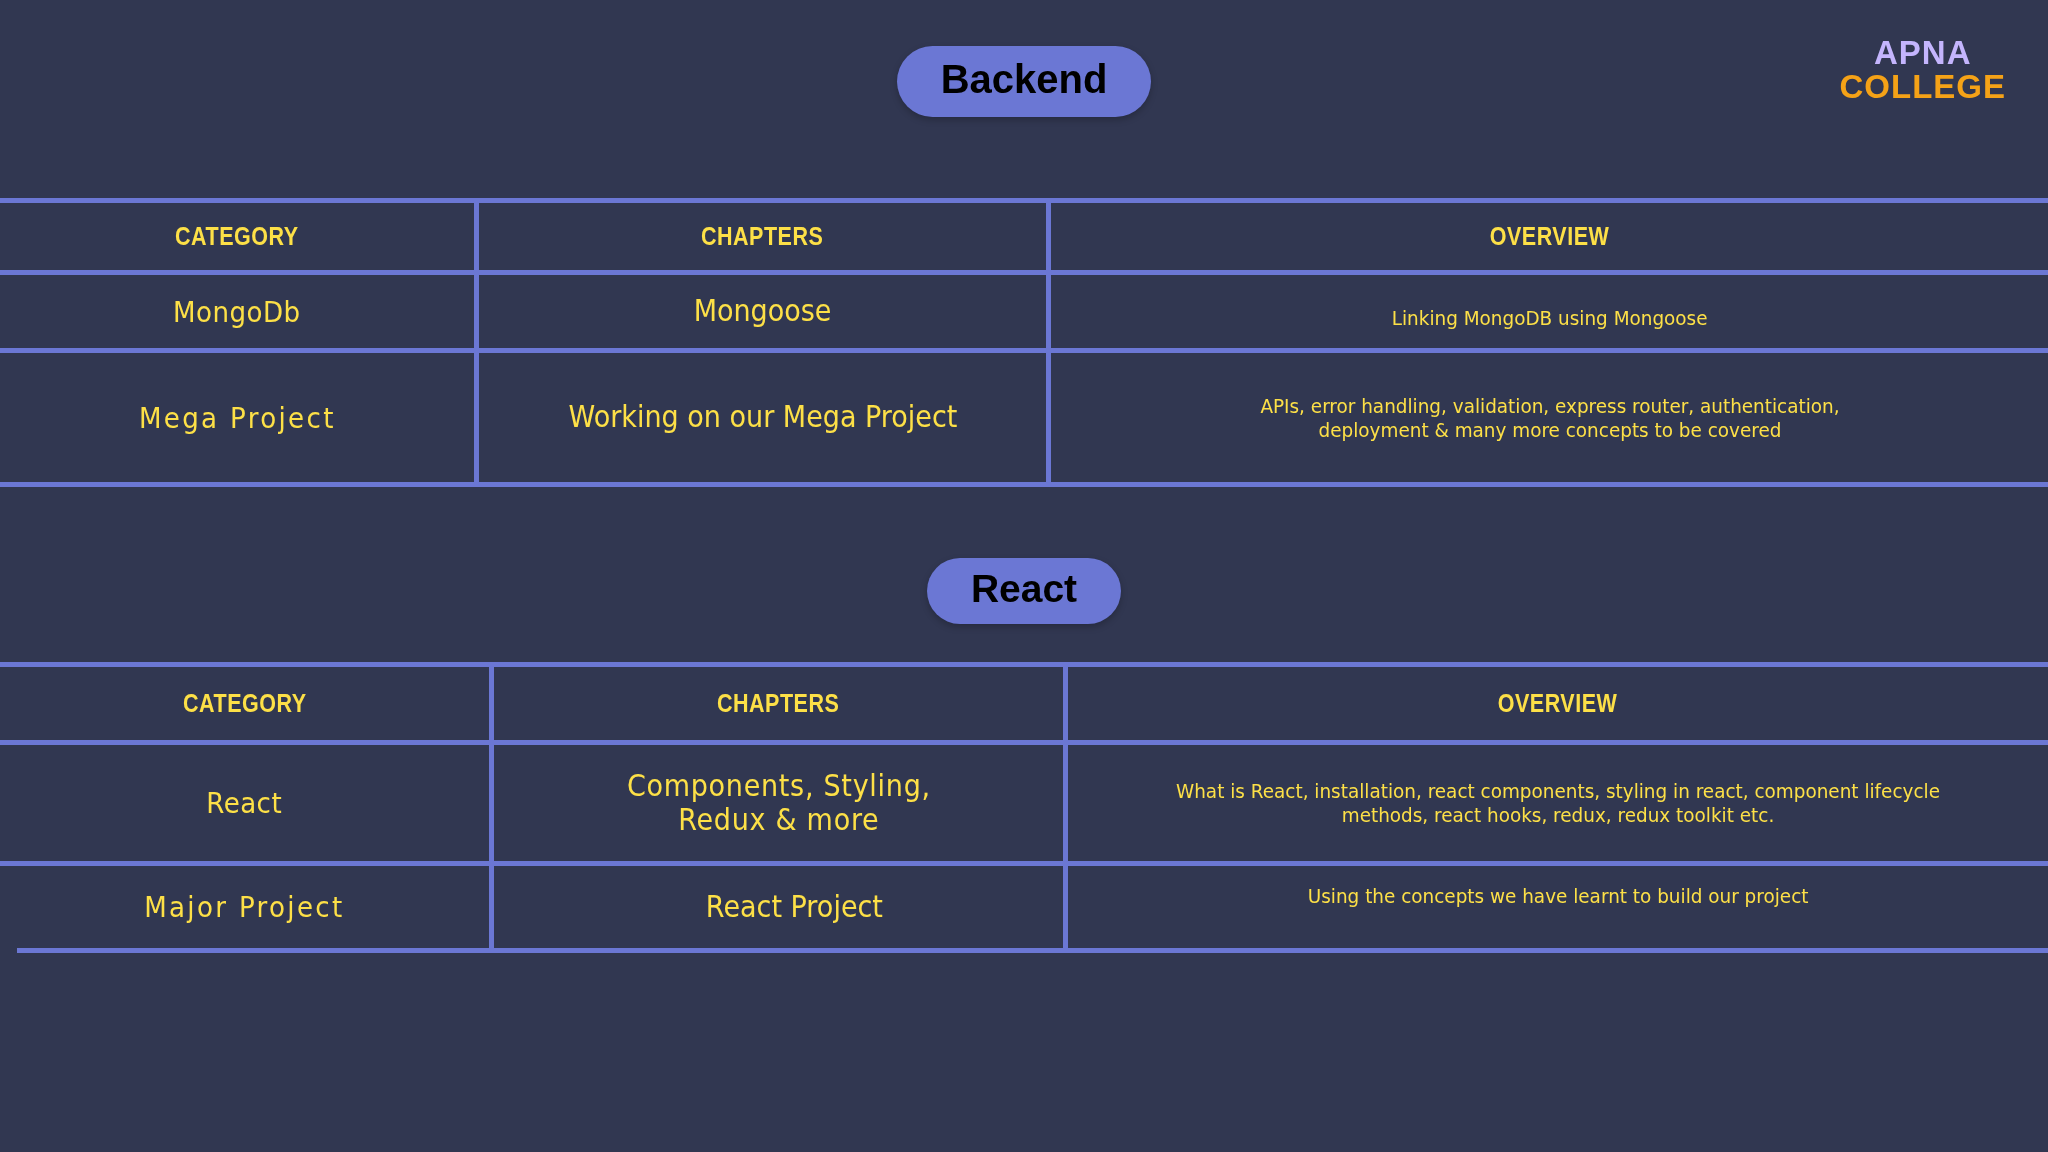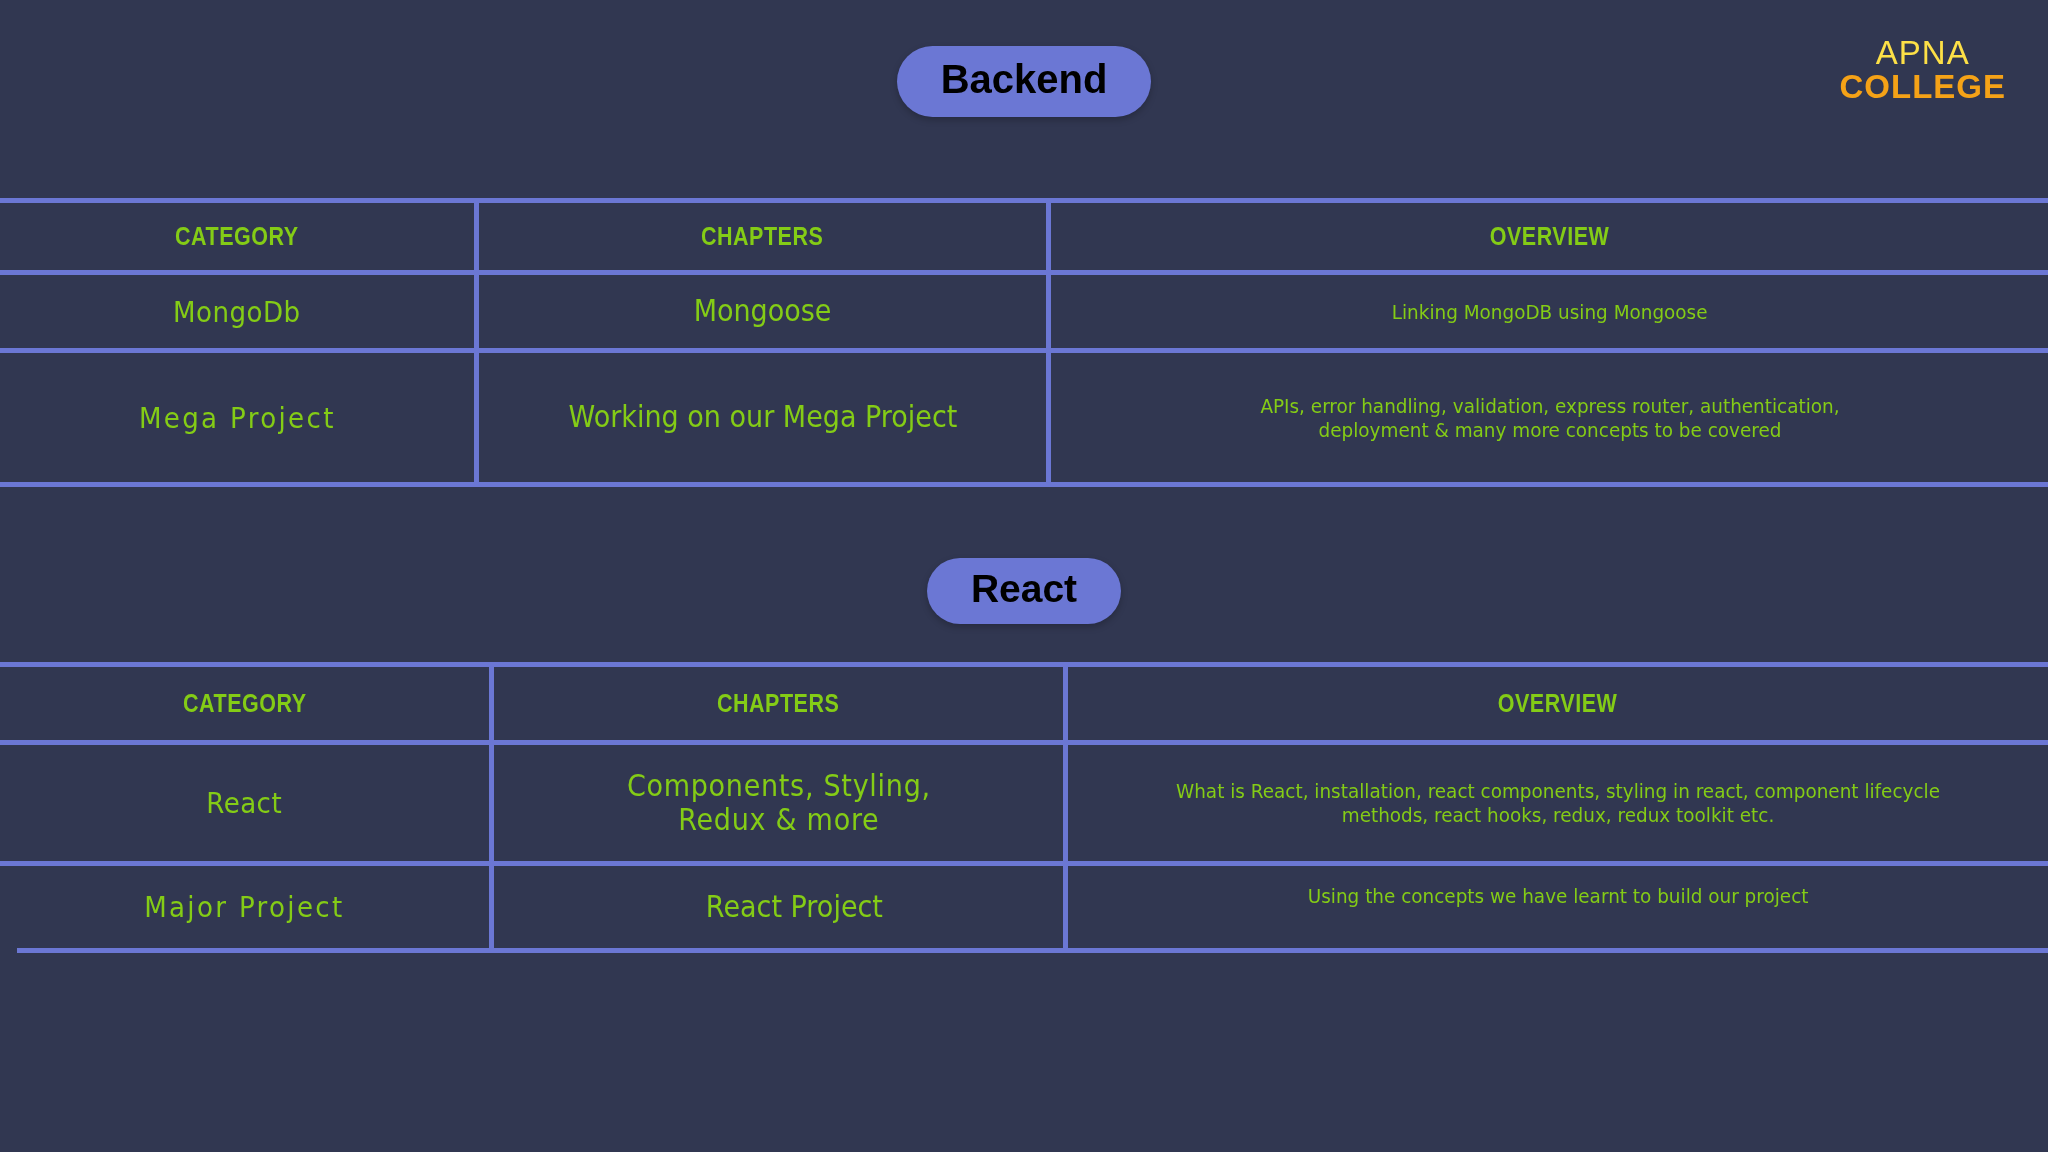--- a/index.html
+++ b/index.html
@@ -21,23 +21,23 @@
     position: absolute;
     top: 36px;
     right: 42px;
     text-align: center;
     line-height: 1.02;
     letter-spacing: 0.5px;
   }
   .logo-apna {
     display: block;
     font-family: "Liberation Sans", sans-serif;
-    font-weight: normal;
+    font-weight: bold;
     font-size: 33px;
-    color: #fde047;
+    color: #c4b5fd;
     letter-spacing: 1px;
   }
   .logo-college {
     display: block;
     font-family: "Liberation Sans", sans-serif;
     font-weight: bold;
     font-size: 33px;
     color: #f5a217;
     letter-spacing: 1px;
   }
@@ -74,21 +74,21 @@
     left: 0;
     width: 2048px;
     border-collapse: collapse;
   }
   .tbl .cell {
     position: absolute;
     display: flex;
     align-items: center;
     justify-content: center;
     text-align: center;
-    color: #84cc16;
+    color: #fde047;
   }
   .hline {
     position: absolute;
     background: #6b77d4;
     height: 5px;
   }
   .vline {
     position: absolute;
     background: #6b77d4;
     width: 5px;
@@ -128,21 +128,21 @@
   #backend-table .r2 { top: 348px; }   
   #backend-table .r3 { top: 482px; }   
   #backend-table .v1 { left: 474px; top: 198px; height: 284px; }
   #backend-table .v2 { left: 1046px; top: 198px; height: 284px; }
 
   #backend-table .c-cat-h  { left: 0px;    top: 203px; width: 474px;  height: 67px; }
   #backend-table .c-chp-h  { left: 479px;  top: 203px; width: 567px;  height: 67px; }
   #backend-table .c-ovw-h  { left: 1051px; top: 203px; width: 997px;  height: 67px; }
   #backend-table .c-cat-1  { left: 0px;    top: 275px; width: 474px;  height: 73px; border-radius: 18px; }
   #backend-table .c-chp-1  { left: 479px;  top: 275px; width: 567px;  height: 73px; }
-  #backend-table .c-ovw-1  { left: 1051px; top: 275px; width: 997px;  height: 73px; }
+  #backend-table .c-ovw-1  { left: 1051px; top: 281px; width: 997px;  height: 73px; }
   #backend-table .c-cat-2  { left: 0px;    top: 353px; width: 474px;  height: 129px; }
   #backend-table .c-chp-2  { left: 479px;  top: 353px; width: 567px;  height: 129px; }
   #backend-table .c-ovw-2  { left: 1051px; top: 353px; width: 997px;  height: 129px; text-align: center; }
 
   
   #react-table .r0 { top: 662px; }
   #react-table .r1 { top: 740px; }
   #react-table .r2 { top: 861px; }
   #react-table .r3 { top: 948px; left: 17px; width: 2031px; }
   #react-table .v1 { left: 489px; top: 662px; height: 291px; }

